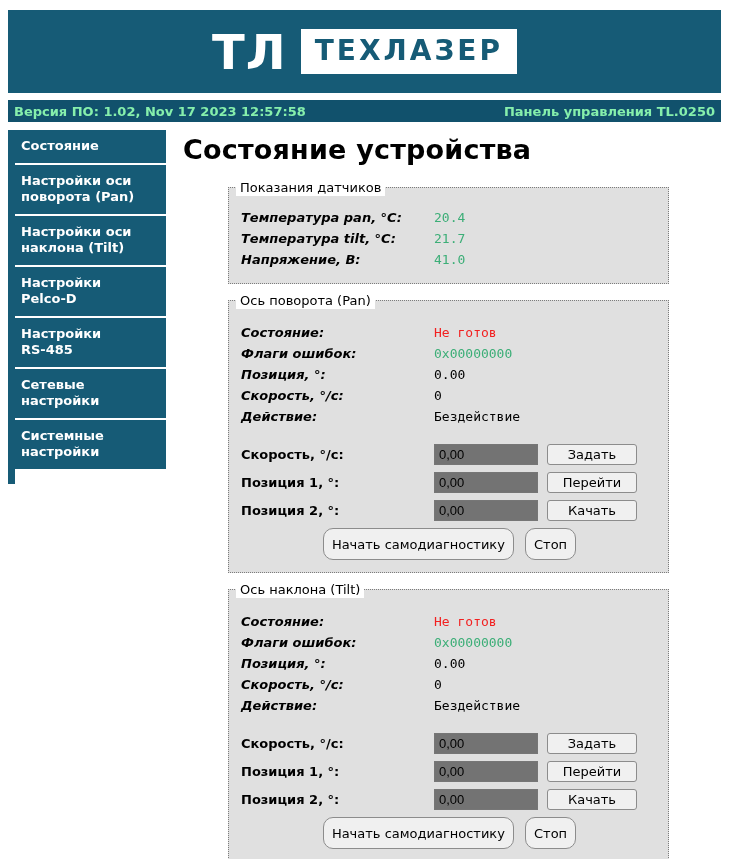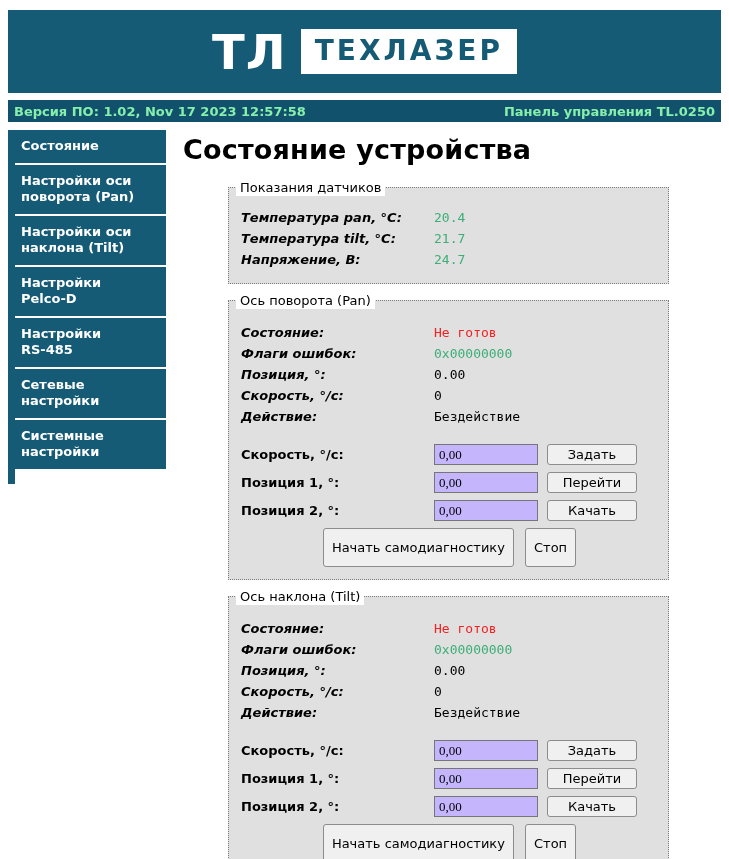--- a/index.html
+++ b/index.html
@@ -95,40 +95,40 @@
   .val-green { color: #3cae77; }
   .val-red   { color: #f22020; }
   .val-black { color: #000; }
 
   .gap { height: 14px; }
 
   .crow { display: flex; align-items: center; margin-bottom: 7px; }
   .crow-label { width: 193px; font-weight: bold; font-size: 13px; flex: none; }
   .crow input {
     width: 104px; height: 21px;
-    font-family: Liberation Serif, serif;
+    font-family: Liberation Sans, sans-serif;
     font-size: 13px;
     border: 1px solid #767676;
     padding: 1px 4px;
     margin-right: 9px;
-    background: #c4b5fd;
+    background: #737373;
   }
   .btn {
     font-family: "DejaVu Sans", "Liberation Sans", sans-serif;
     font-size: 13px; line-height: 17px;
     color: #000;
     background: #f0f0f0;
     border: 1px solid #8c8c8c;
     border-radius: 3px;
     padding: 1px 8px;
     cursor: pointer;
   }
   .crow .btn { width: 90px; height: 21px; padding: 1px 4px; }
   .action-row { text-align: center; margin-top: 3px; }
-  .action-row .btn { height: 39px; margin: 0 3px; }
+  .action-row .btn { height: 32px; margin: 0 3px; border-radius: 10px; }
 
   .dashed-sep {
     border: none;
     border-top: 1px dashed #3c3c3c;
     margin: 15px 26px 14px 12px;
   }
 </style>
 </head>
 <body>
 
@@ -169,21 +169,21 @@
         <div class="srow">
           <span class="srow-label">Температура pan, °C:</span>
           <span class="srow-value val-green">20.4</span>
         </div>
         <div class="srow">
           <span class="srow-label">Температура tilt, °C:</span>
           <span class="srow-value val-green">21.7</span>
         </div>
         <div class="srow">
           <span class="srow-label">Напряжение, В:</span>
-          <span class="srow-value val-green">24.7</span>
+          <span class="srow-value val-green">41.0</span>
         </div>
       </div>
     </div>
 
     <div class="fset">
       <span class="fset-legend">Ось поворота (Pan)</span>
       <div class="fset-inner">
         <div class="srow">
           <span class="srow-label">Состояние:</span>
           <span class="srow-value val-red">Не готов</span>

